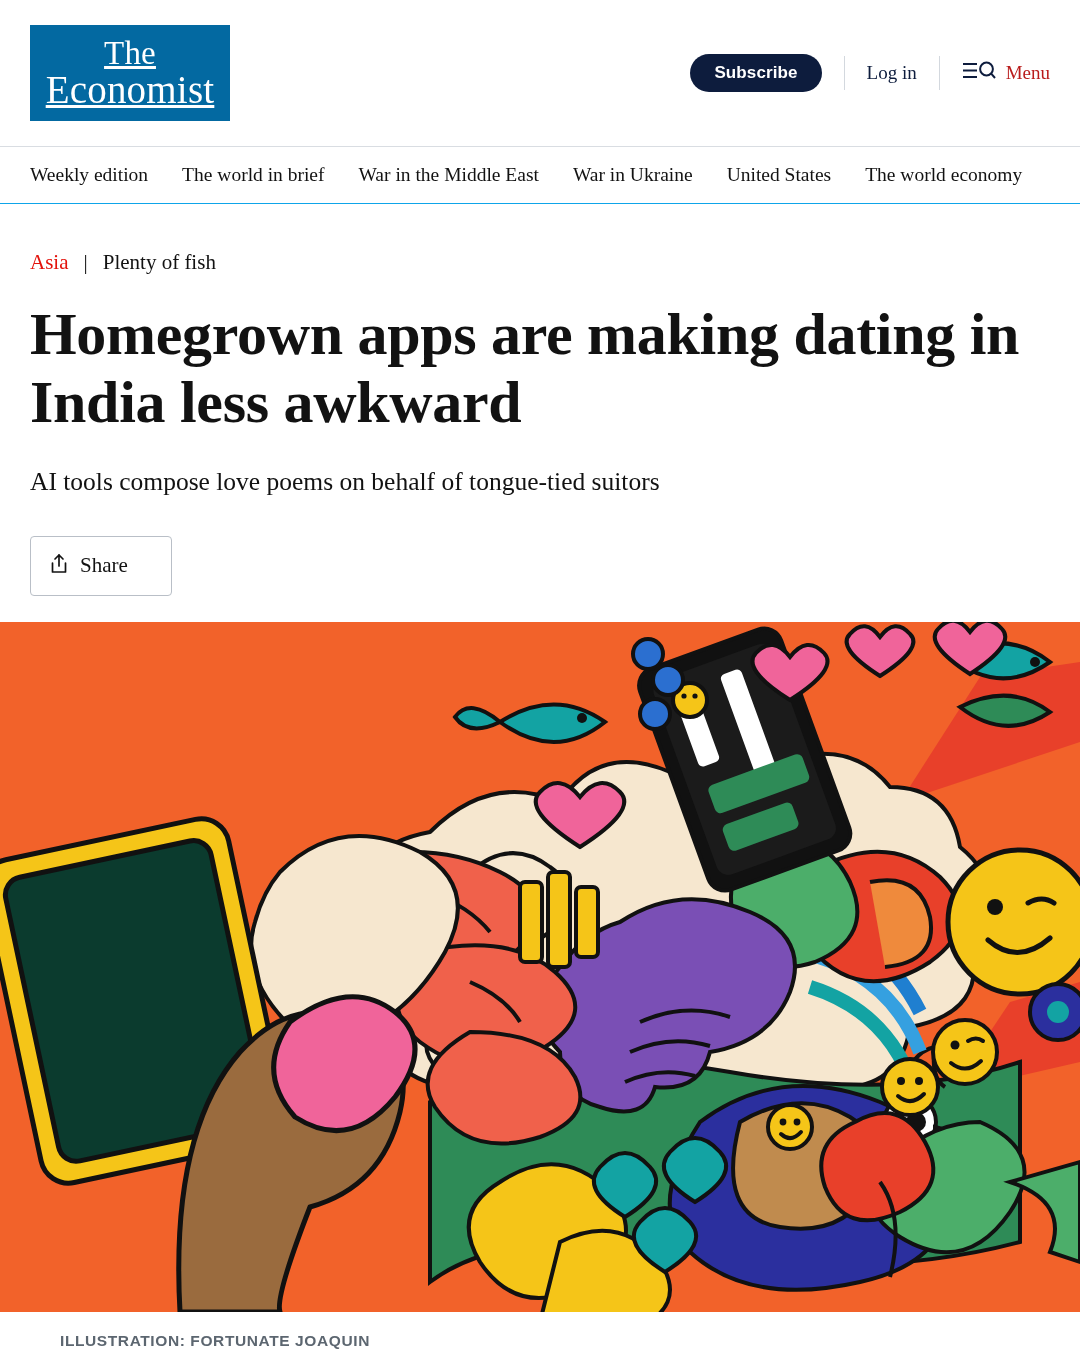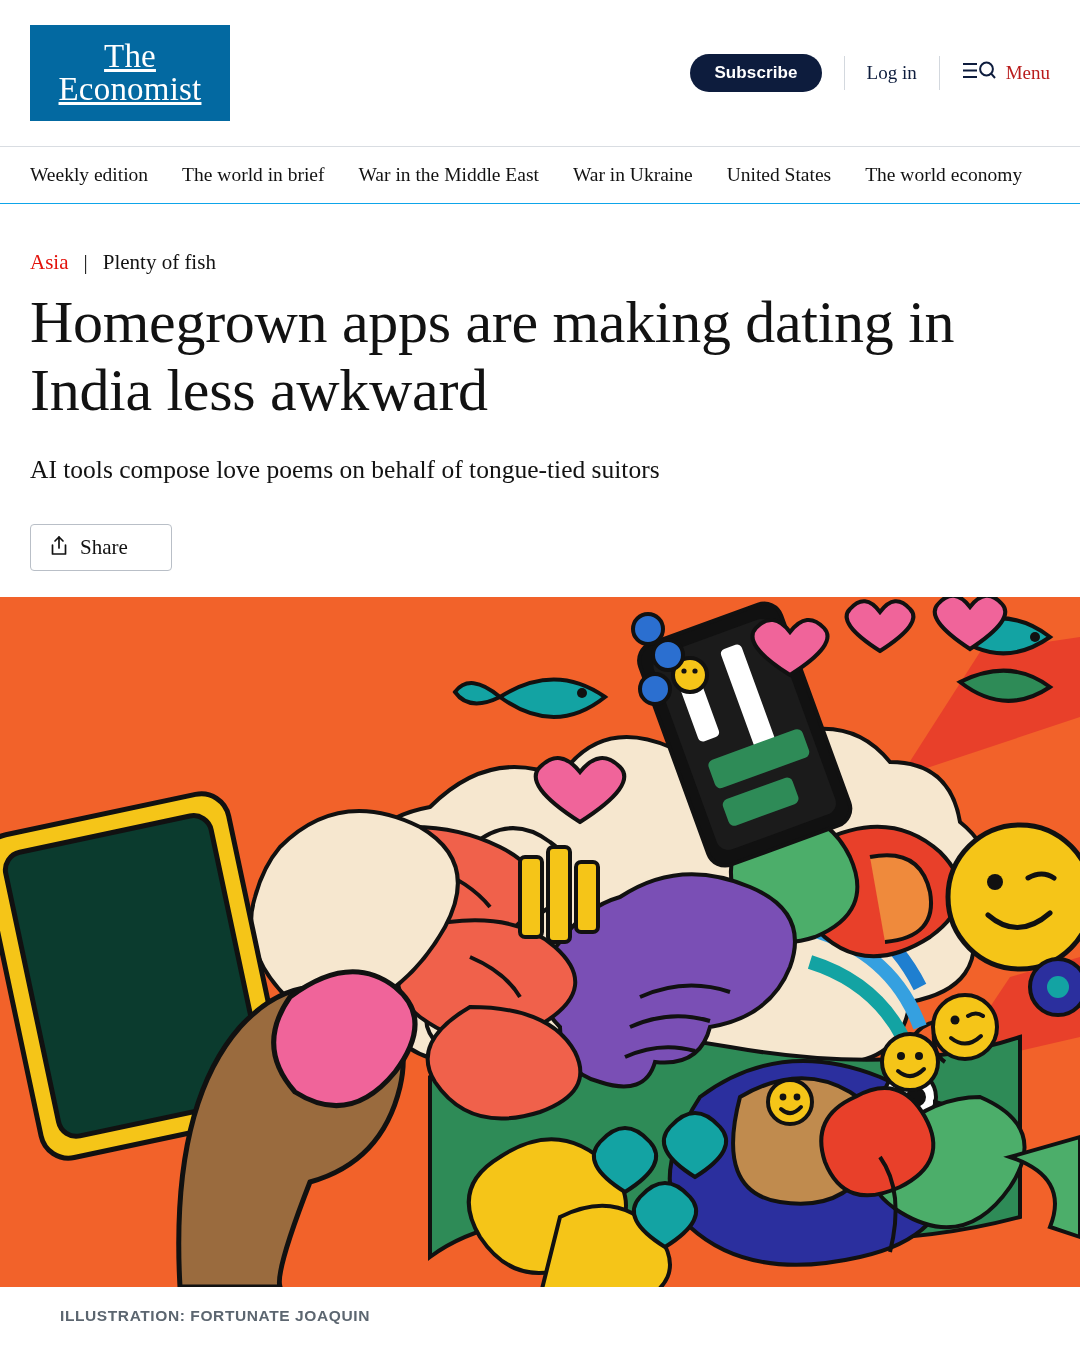--- a/index.html
+++ b/index.html
@@ -32,21 +32,21 @@
     background: #0369a1;
     color: #fff;
     display: flex;
     flex-direction: column;
     align-items: center;
     justify-content: center;
     font-family: "Liberation Serif", serif;
     line-height: 1.0;
   }
   .logo .l1 { font-size: 33px; letter-spacing: .2px; }
-  .logo .l2 { font-size: 33px; letter-spacing: .2px; }
+  .logo .l2 { font-size: 39px; letter-spacing: .2px; }
 
   .header-right {
     position: absolute;
     right: 30px;
     top: 54px;
     display: flex;
     align-items: center;
     gap: 0;
   }
   .subscribe-btn {
@@ -122,37 +122,37 @@
     color: #e3120b;
     font-weight: normal;
     text-decoration: none;
   }
   .kicker .bar { margin: 0 7px; color: #121212; }
 
   h1.headline {
     font-family: "Liberation Serif", serif;
     font-size: 60px;
     line-height: 1.13;
-    font-weight: normal;
+    font-weight: bold;
     letter-spacing: -0.3px;
     color: #121212;
-    margin-top: 14px;
+    margin-top: 26px;
     max-width: 1020px;
   }
   .standfirst {
     font-family: "Liberation Serif", serif;
     font-size: 25.5px;
     line-height: 1.3;
     color: #121212;
     margin-top: 28px;
   }
 
   .share-btn {
     margin-top: 38px;
-    height: 47px;
+    height: 60px;
     width: 142px;
     border: 1px solid #b9bfc7;
     border-radius: 4px;
     background: #fff;
     display: flex;
     align-items: center;
     gap: 11px;
     padding: 12px 18px;
     cursor: pointer;
   }

